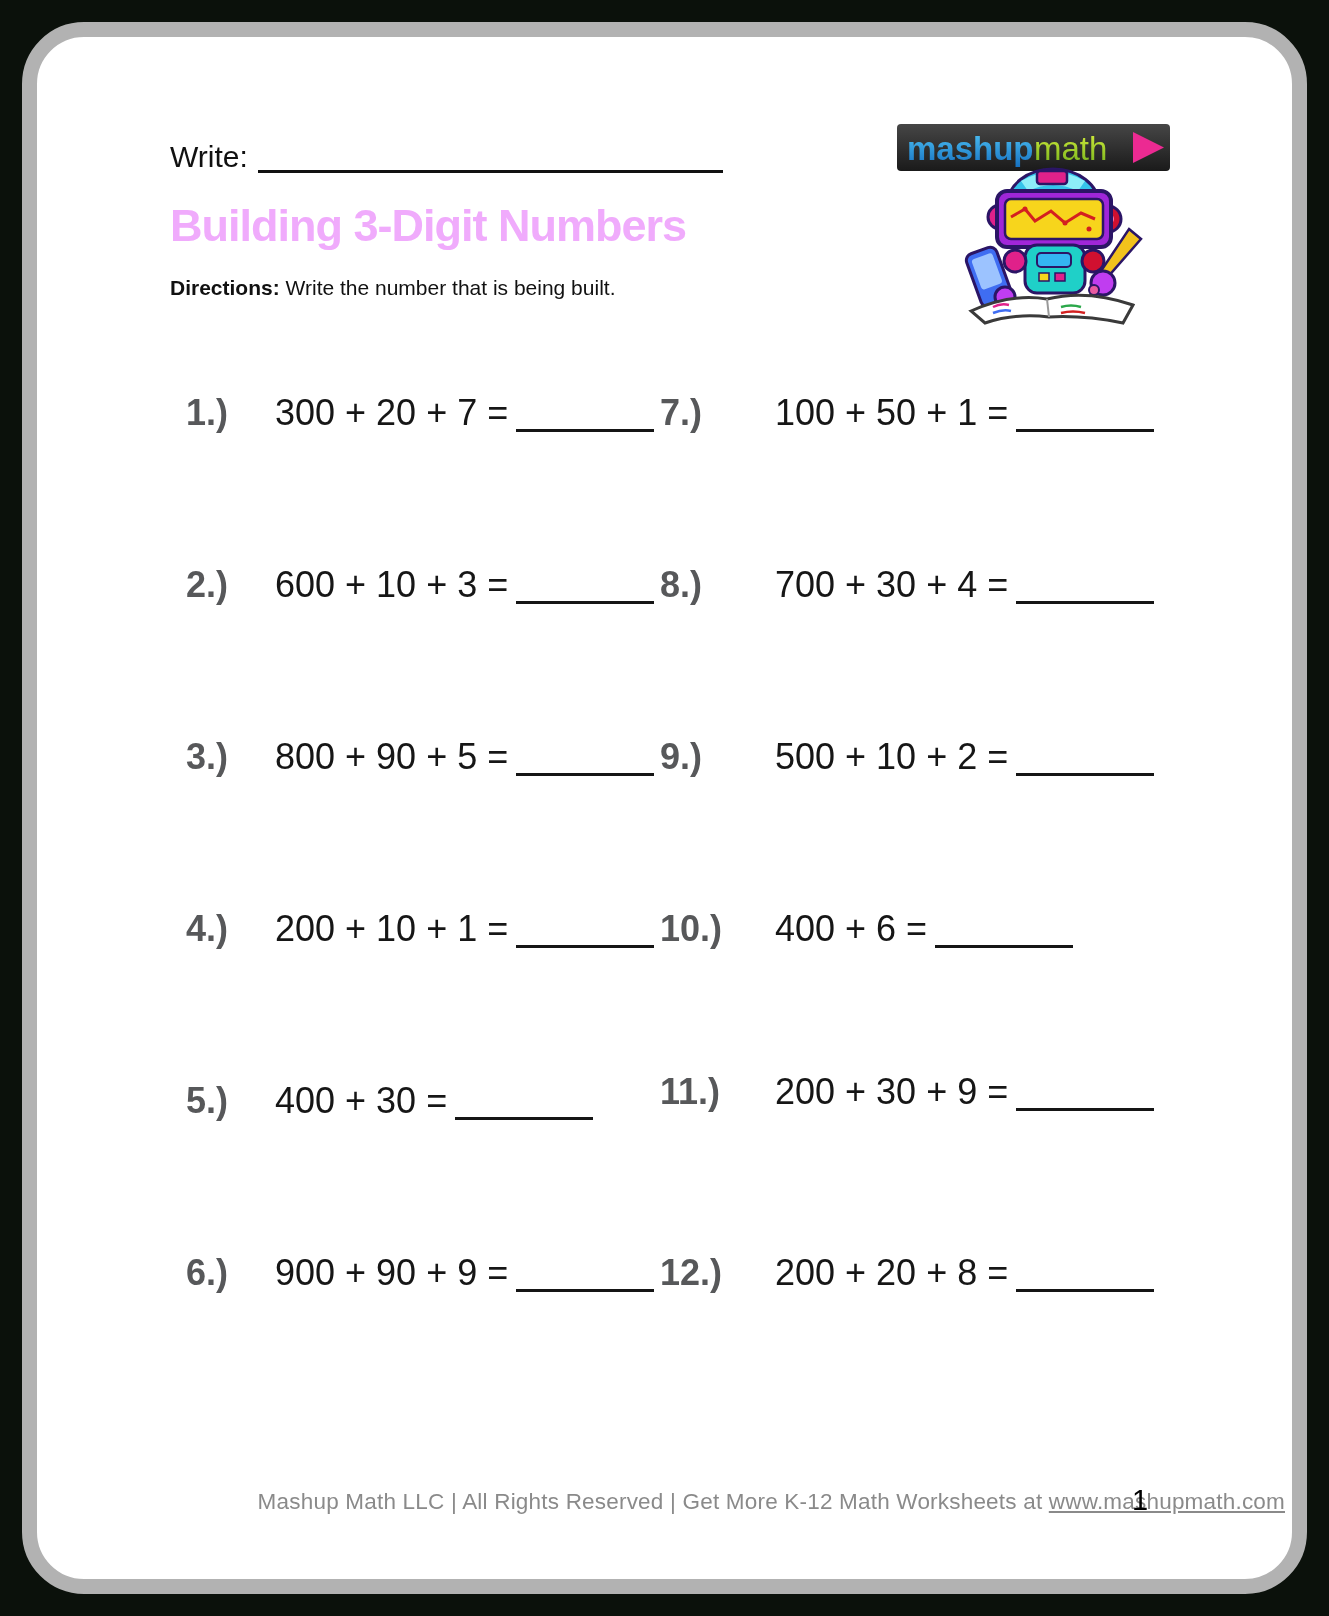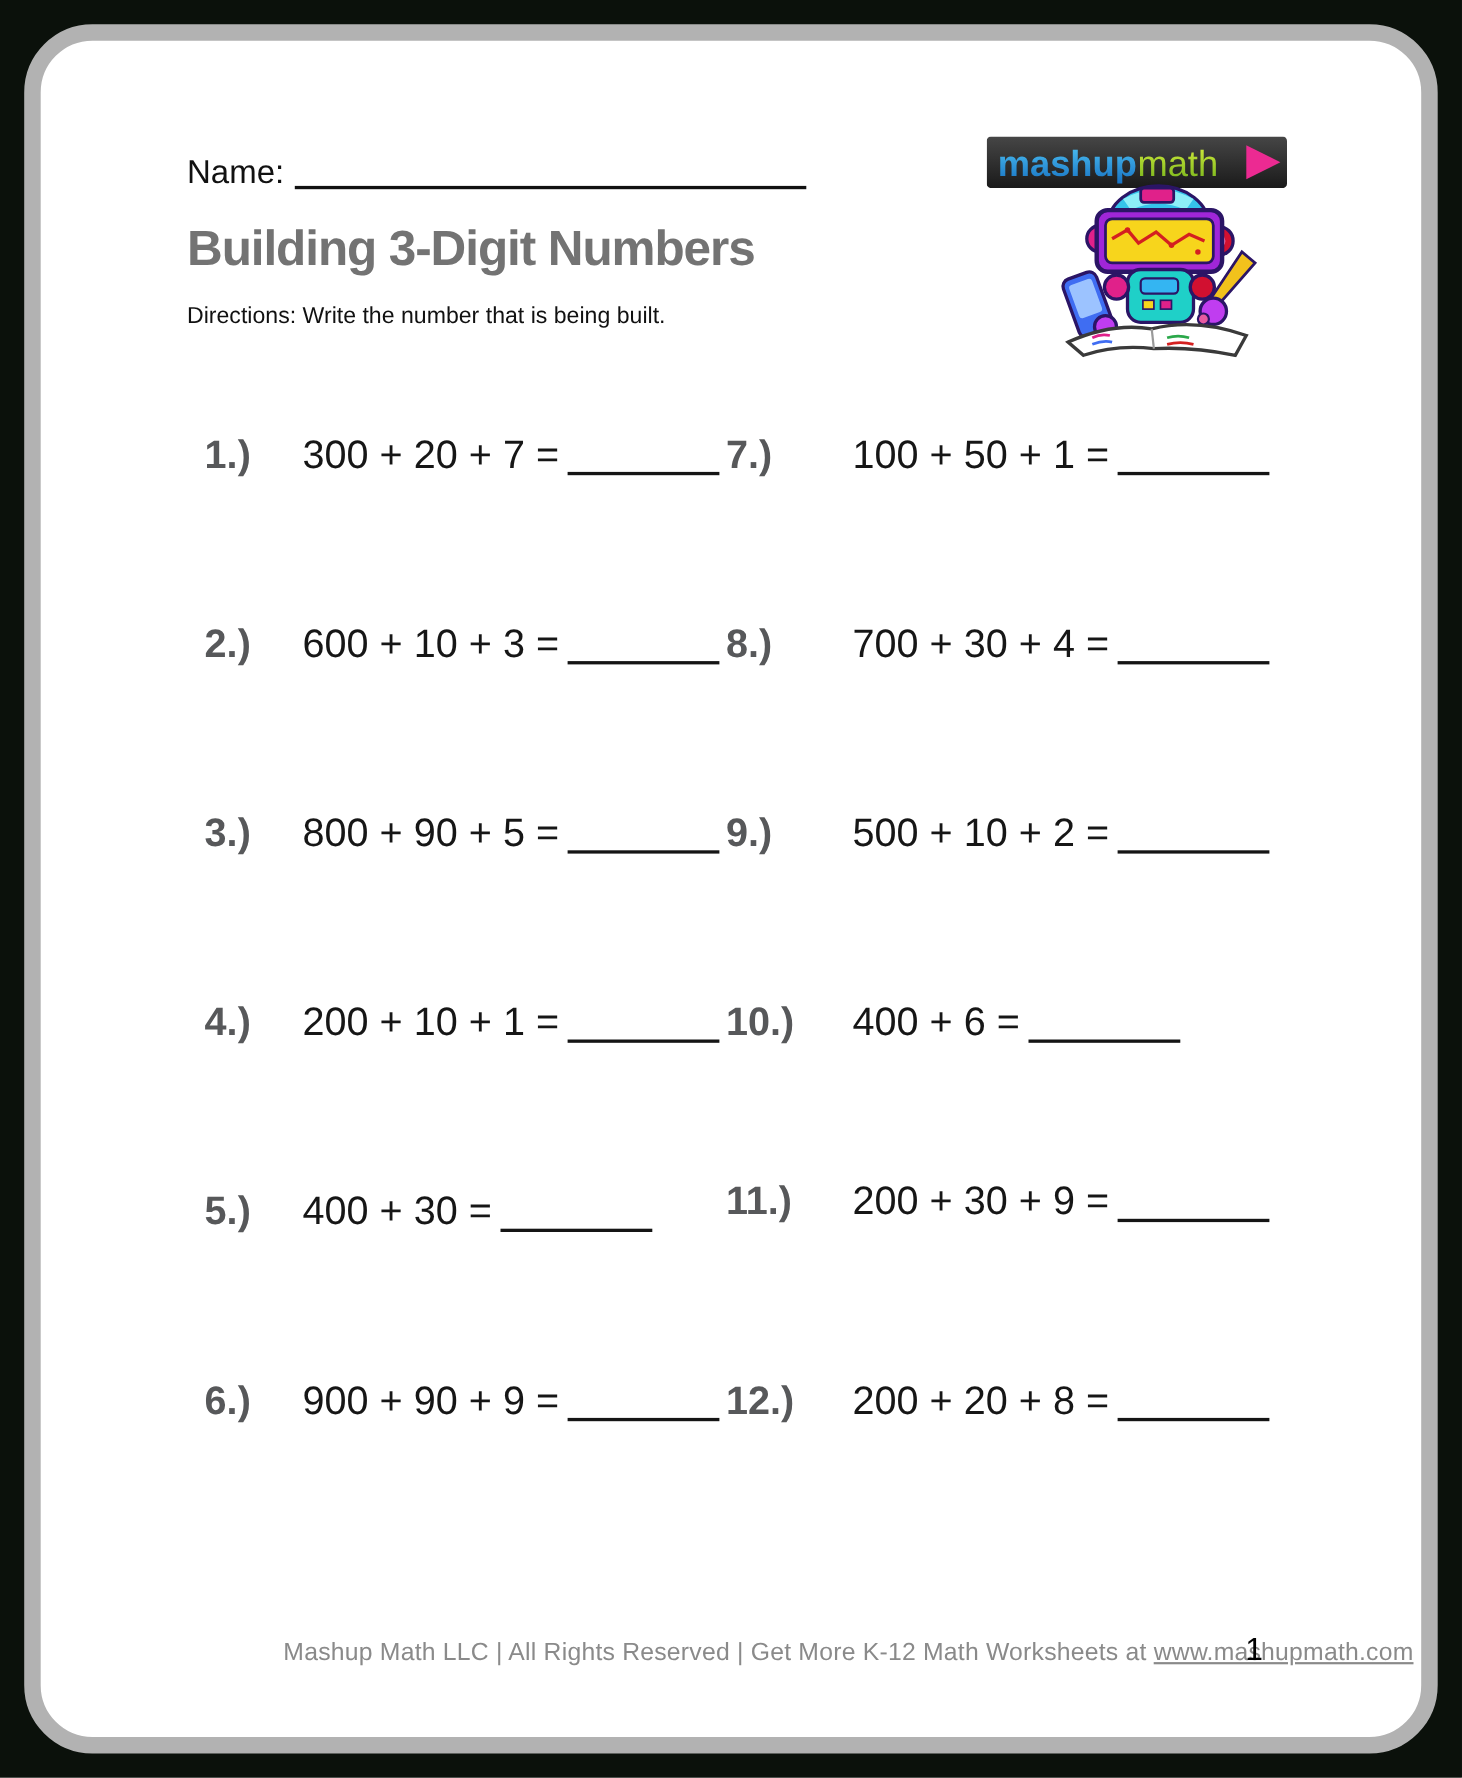--- a/index.html
+++ b/index.html
@@ -12,23 +12,23 @@
   }
   .canvas{position:absolute;left:0;top:0;width:1329px;height:1616px;background:#0b110b;overflow:hidden;}
   .page-frame{
     position:absolute;left:22px;top:22px;width:1285px;height:1572px;
     box-sizing:border-box;background:#ffffff;
     border:15px solid #b2b2b2;border-radius:62px;
   }
   
   .name-row{position:absolute;left:170px;top:140px;font-size:30px;color:#111;white-space:nowrap;}
   .name-line{display:inline-block;width:465px;border-bottom:3px solid #111;vertical-align:-6px;margin-left:10px;}
-  .title{position:absolute;left:170px;top:200px;font-size:45px;font-weight:bold;color:#737373;letter-spacing:-1px;white-space:nowrap;margin:0;}
+  .title{position:absolute;left:170px;top:200px;font-size:45px;font-weight:bold;color:#f0abfc;letter-spacing:-1px;white-space:nowrap;margin:0;}
   .directions{position:absolute;left:170px;top:276px;font-size:21px;color:#111;white-space:nowrap;}
-  .directions b{font-weight:normal;}
+  .directions b{font-weight:bold;}
   
   .logo{position:absolute;left:897px;top:124px;width:314px;height:47px;}
   .logo svg text{font-family:"Liberation Sans", sans-serif;}
   .robot{position:absolute;left:941px;top:163px;width:220px;height:162px;}
   
   .prob{position:absolute;font-size:36px;color:#161616;white-space:nowrap;line-height:36px;}
   .prob .pnum{display:inline-block;font-weight:bold;color:#57585a;}
   .col-l{left:186px;}
   .col-l .pnum{width:89px;}
   .col-r{left:660px;}
@@ -39,21 +39,21 @@
   .footer .link{text-decoration:underline;color:#8a8a8a;cursor:pointer;}
   .page-num{position:absolute;left:1132px;top:1484px;font-size:29px;color:#000;}
 </style>
 </head>
 <body>
 
 <div class="canvas">
   <div class="page-frame"></div>
 
   <div class="name-row">
-    <span>Name:</span><span class="name-line"></span>
+    <span>Write:</span><span class="name-line"></span>
   </div>
 
   <h1 class="title">Building 3-Digit Numbers</h1>
 
   <div class="directions">
     <b>Directions:</b>
     <span>Write the number that is being built.</span>
   </div>
 
   <div class="logo">

